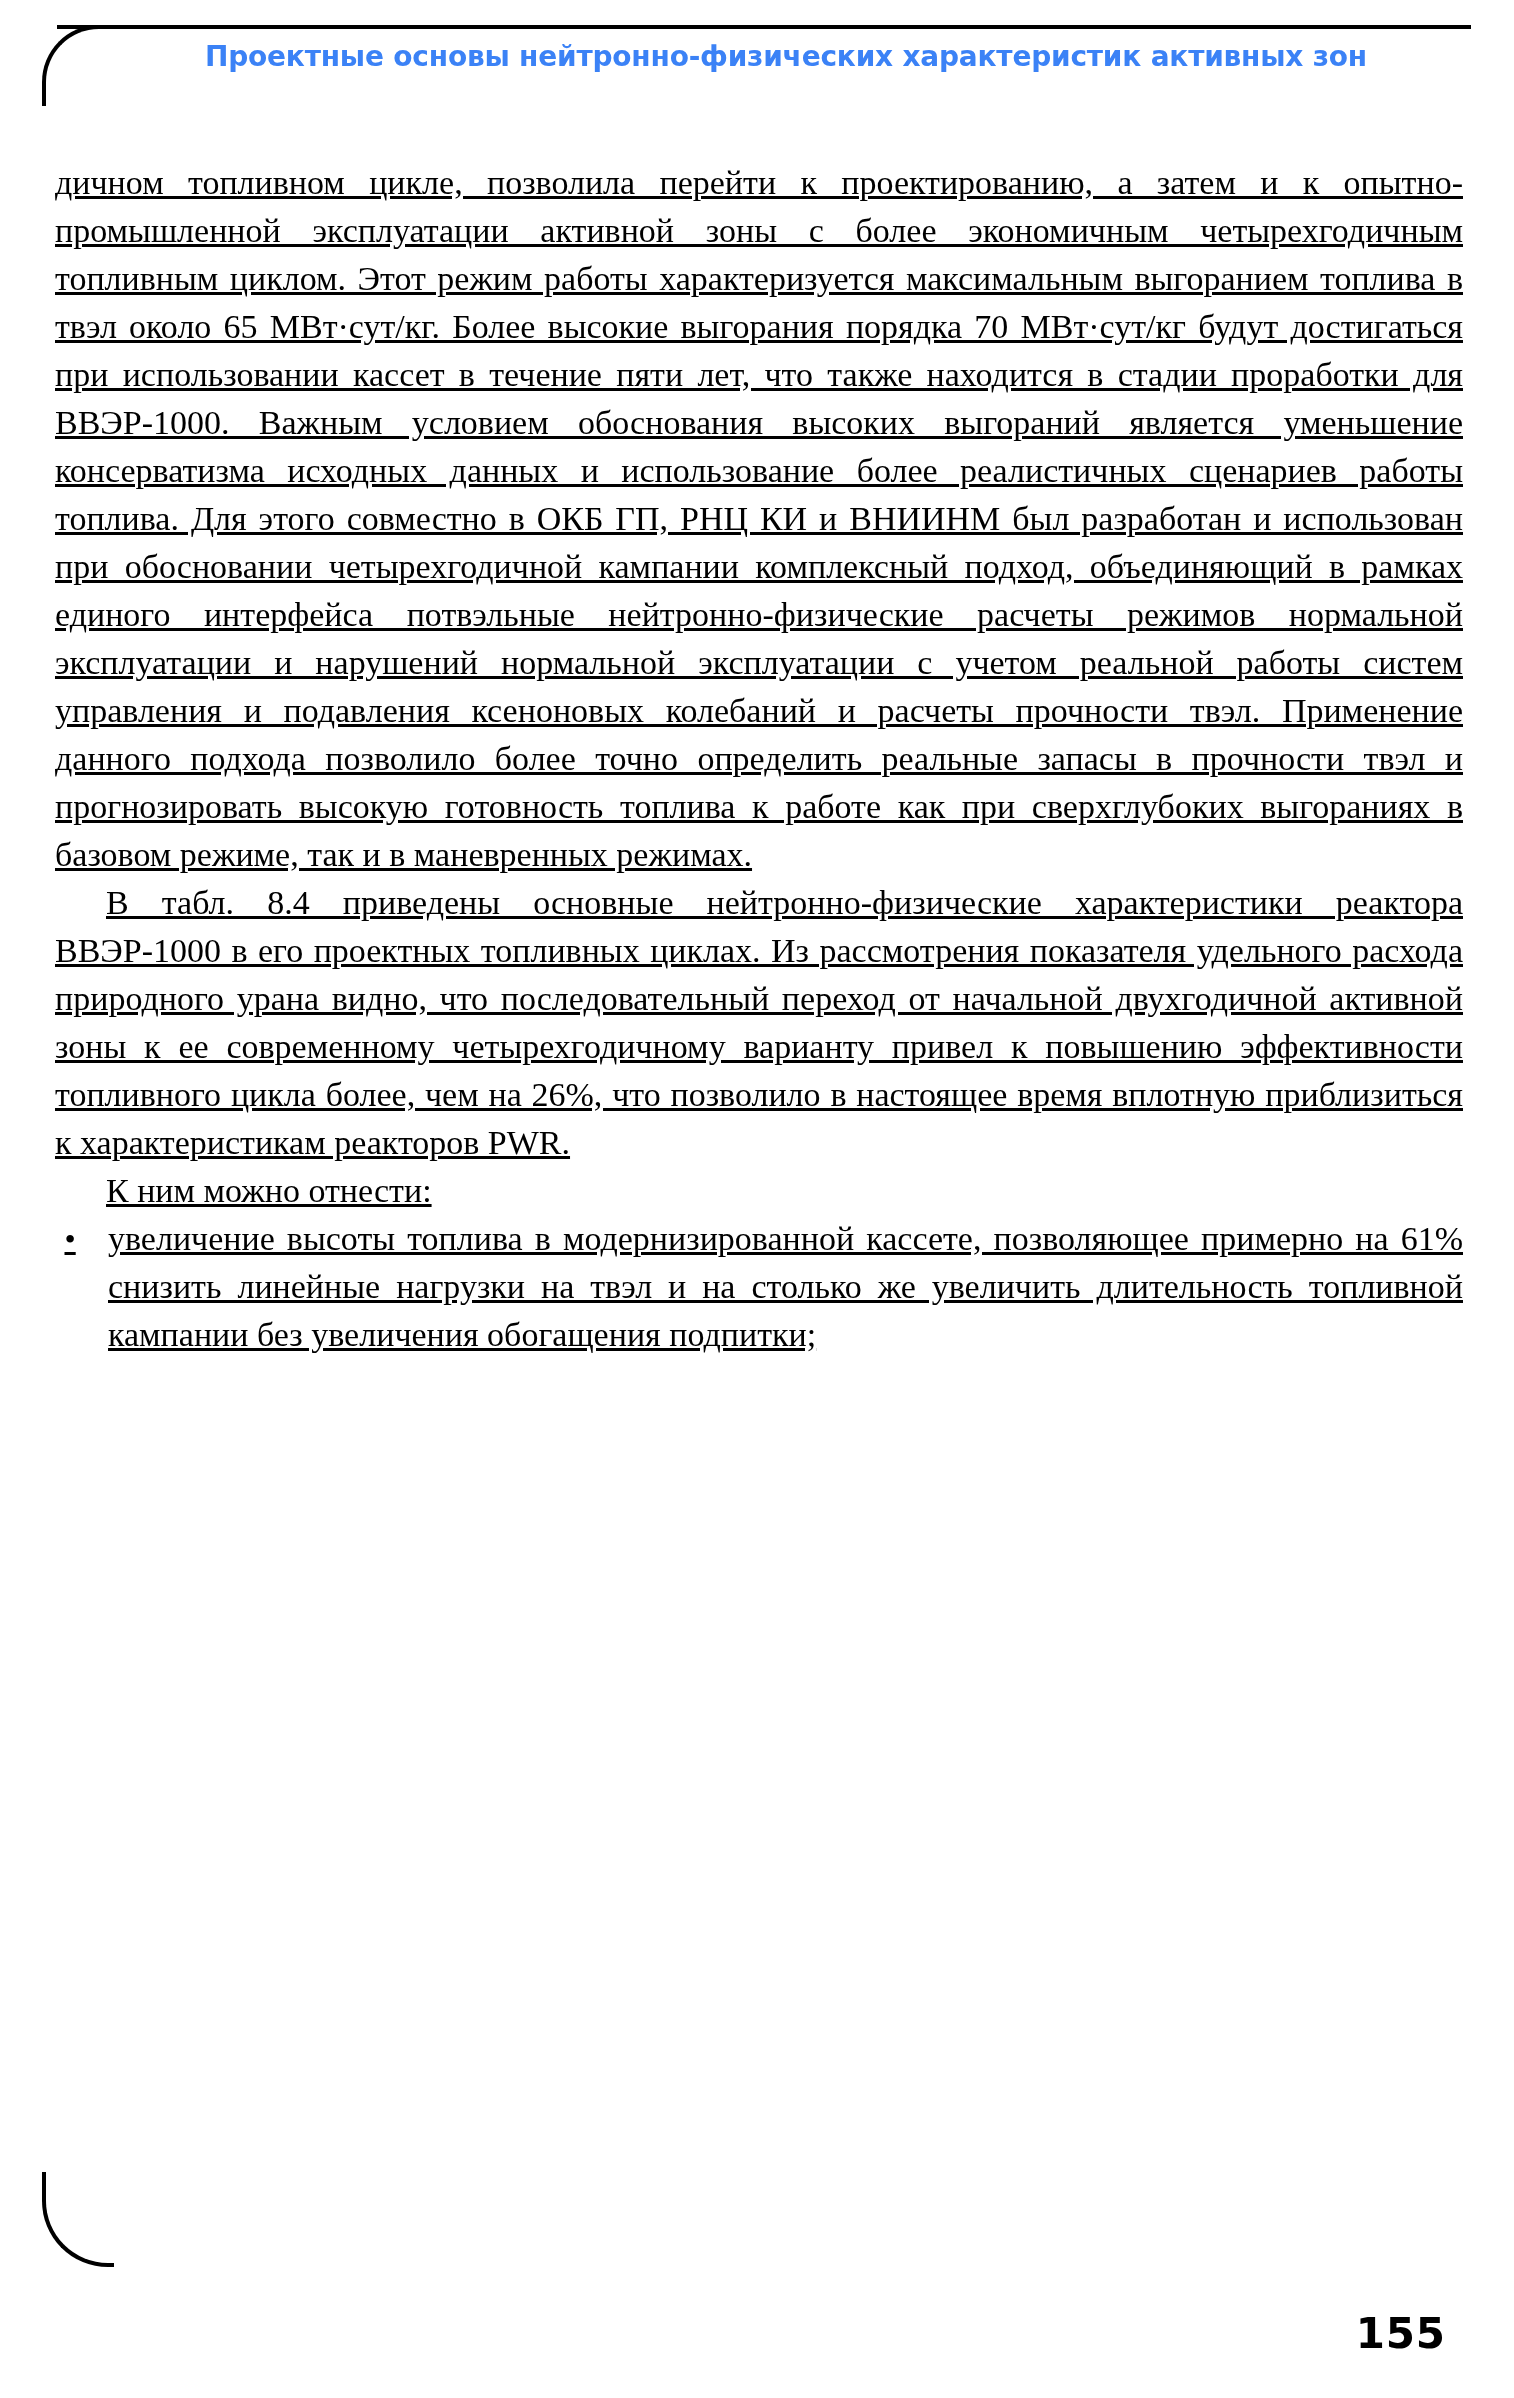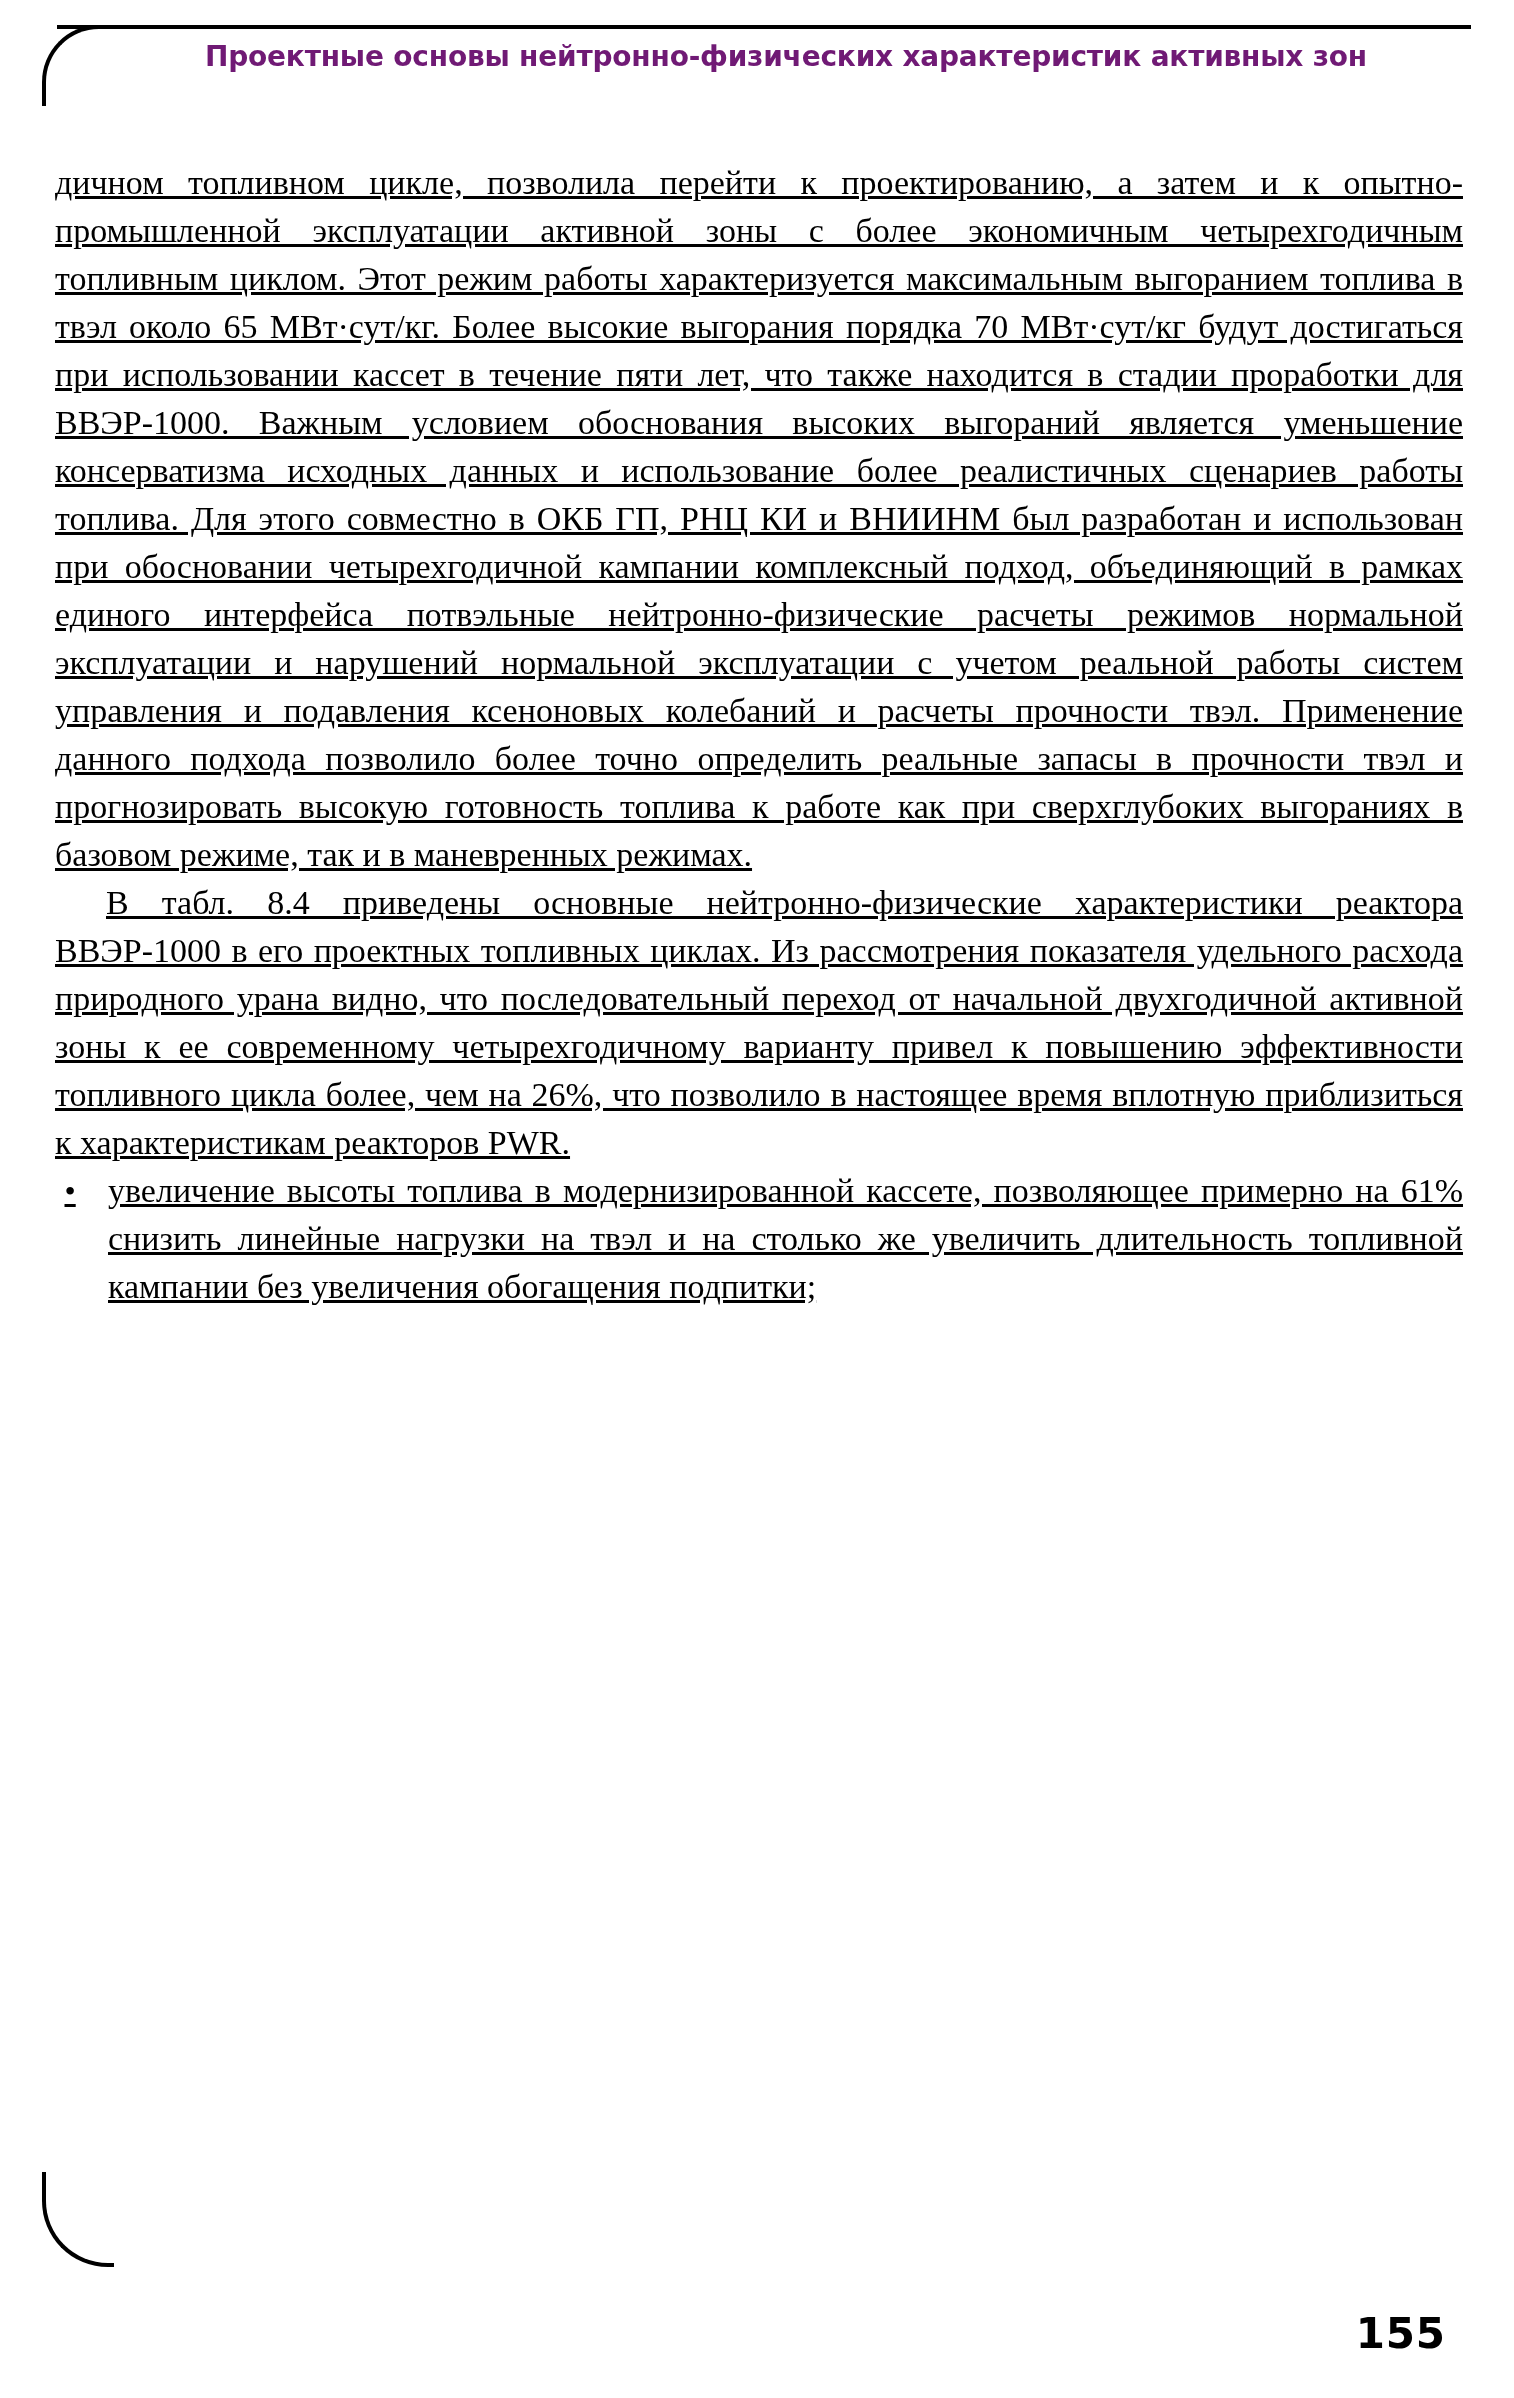--- a/index.html
+++ b/index.html
@@ -46,21 +46,21 @@
   .running-head {
     position: absolute;
     left: 114px;
     top: 40px;
     width: 1344px;
     text-align: center;
     font-family: "DejaVu Sans", sans-serif;
     font-size: 28px;
     font-weight: 600;
     letter-spacing: -0.2px;
-    color: #701a75;
+    color: #3b82f6;
     white-space: nowrap;
   }
 
   
   .footer-curve {
     position: absolute;
     left: 42px;
     top: 2172px;
     width: 72px;
     height: 95px;
@@ -135,20 +135,21 @@
   <div class="header-curve"></div>
   <div class="running-head">Проектные основы нейтронно-физических характеристик активных зон</div>
 
   <div class="content">
 
     <p class="body just-full">дичном топливном цикле, позволила перейти к проектированию, а затем и к опытно-промышленной эксплуатации активной зоны с более экономичным четырехгодичным топливным циклом. Этот режим работы характеризуется максимальным выгоранием топлива в твэл около 65 МВт·сут/кг. Более высокие выгорания порядка 70 МВт·сут/кг будут достигаться при использовании кассет в течение пяти лет, что также находится в стадии проработки для ВВЭР-1000. Важным условием обоснования высоких выгораний является уменьшение консерватизма исходных данных и использование более реалистичных сценариев работы топлива. Для этого совместно в ОКБ ГП, РНЦ КИ и ВНИИНМ был разработан и использован при обосновании четырехгодичной кампании комплексный подход, объединяющий в рамках единого интерфейса потвэльные нейтронно-физические расчеты режимов нормальной эксплуатации и нарушений нормальной эксплуатации с учетом реальной работы систем управления и подавления ксеноновых колебаний и расчеты прочности твэл. Применение данного подхода позволило более точно определить реальные запасы в прочности твэл и прогнозировать высокую готовность топлива к работе как при сверхглубоких выгораниях в базовом режиме, так и в маневренных режимах.</p>
 
     <p class="body indent">В табл. 8.4 приведены основные нейтронно-физические характеристики реактора ВВЭР-1000 в его проектных топливных циклах. Из рассмотрения показателя удельного расхода природного урана видно, что последовательный переход от начальной двухгодичной активной зоны к ее современному четырехгодичному варианту привел к повышению эффективности топливного цикла более, чем на 26%, что позволило в настоящее время вплотную приблизиться к характеристикам реакторов PWR.</p>
 
 
+    <p class="body indent">К ним можно отнести:</p>
 
     <div class="bullet-row">
       <div class="bullet-mark">•</div>
       <div class="bullet-text">увеличение высоты топлива в модернизированной кассете, позволяющее примерно на 61% снизить линейные нагрузки на твэл и на столько же увеличить длительность топливной кампании без увеличения обогащения подпитки;</div>
     </div>
 
   </div>
 
   <div class="footer-curve"></div>
   <div class="page-number">155</div>

